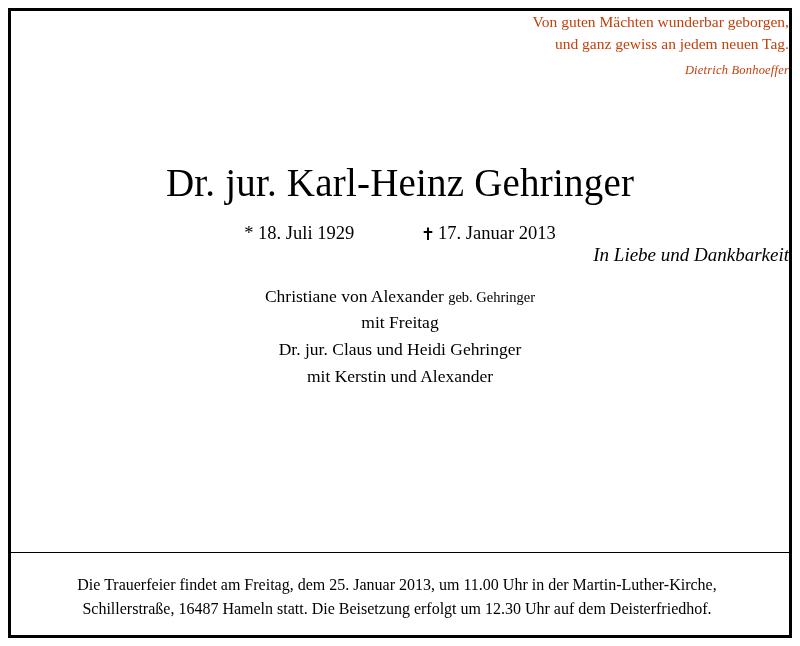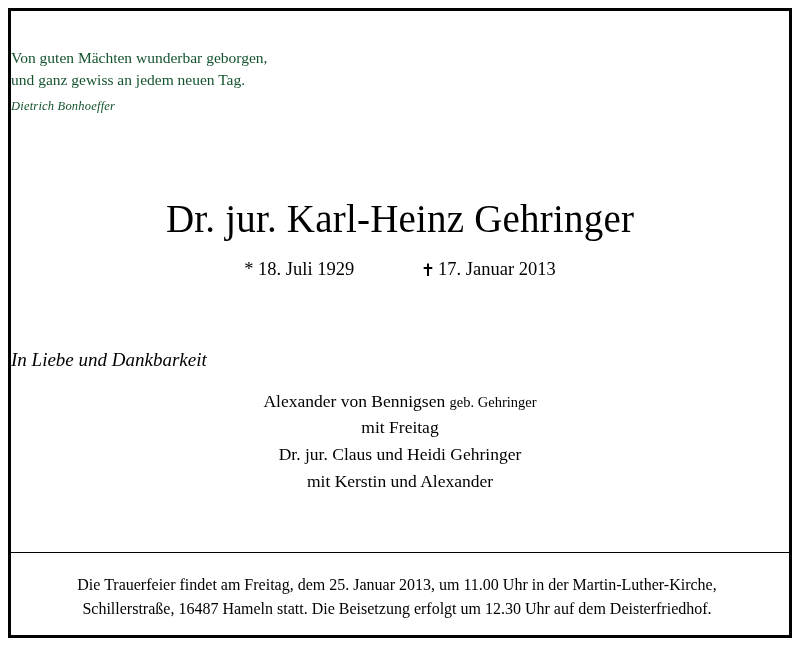--- a/index.html
+++ b/index.html
@@ -35,25 +35,24 @@
   .inner {
     position: absolute;
     left: 0;
     top: 0;
     right: 0;
     bottom: 0;
     padding: 0;
     box-sizing: border-box;
   }
   .verse {
-    text-align: left;
-    margin-top: 36px;
+    text-align: right;
     font-size: 15.5px;
     line-height: 1.42;
-    color: #14532d;
+    color: #c2410c;
   }
   .verse-line {
     display: block;
   }
   .verse-author {
     display: block;
     font-style: italic;
     font-size: 12.5px;
     margin-top: 7px;
     letter-spacing: 0.2px;
@@ -77,24 +76,23 @@
   .dates .death {
     display: inline-block;
   }
   .cross {
     font-family: "DejaVu Sans", sans-serif;
     font-size: 17px;
     vertical-align: -1px;
     margin-right: 3px;
   }
   .dedication {
-    text-align: left;
+    text-align: right;
     font-style: italic;
     font-size: 19px;
-    margin-top: 69px;
   }
   .family {
     text-align: center;
     font-size: 17.5px;
     line-height: 1.52;
     margin-top: 17px;
   }
   .family .row {
     display: block;
     white-space: nowrap;
@@ -139,21 +137,21 @@
       <div class="name">Dr. jur. Karl-Heinz Gehringer</div>
 
       <div class="dates">
         <span class="birth">* 18. Juli 1929</span>
         <span class="death"><span class="cross">✝</span><span>17. Januar 2013</span></span>
       </div>
 
       <div class="dedication">In Liebe und Dankbarkeit</div>
 
       <div class="family">
-        <span class="row"><span>Alexander von Bennigsen</span> <span class="small">geb. Gehringer</span></span>
+        <span class="row"><span>Christiane von Alexander</span> <span class="small">geb. Gehringer</span></span>
         <span class="row">mit Freitag</span>
         <span class="row">Dr. jur. Claus und Heidi Gehringer</span>
         <span class="row">mit Kerstin und Alexander</span>
       </div>
 
       <div class="divider"></div>
 
       <div class="footer">
         <span class="row">Die Trauerfeier findet am Freitag, dem 25. Januar 2013, um 11.00 Uhr in der Martin-Luther-Kirche,</span>
         <span class="row">Schillerstraße, 16487 Hameln statt. Die Beisetzung erfolgt um 12.30 Uhr auf dem Deisterfriedhof.</span>

